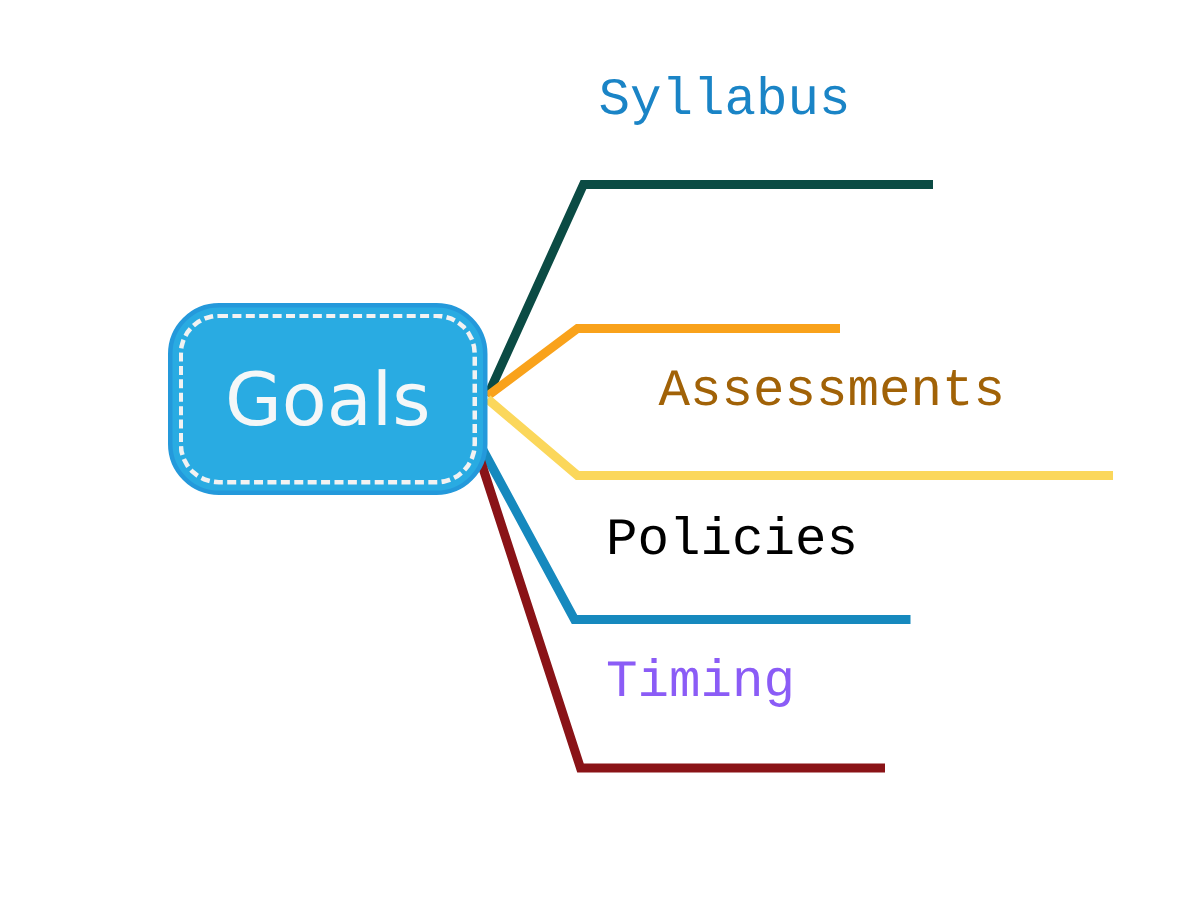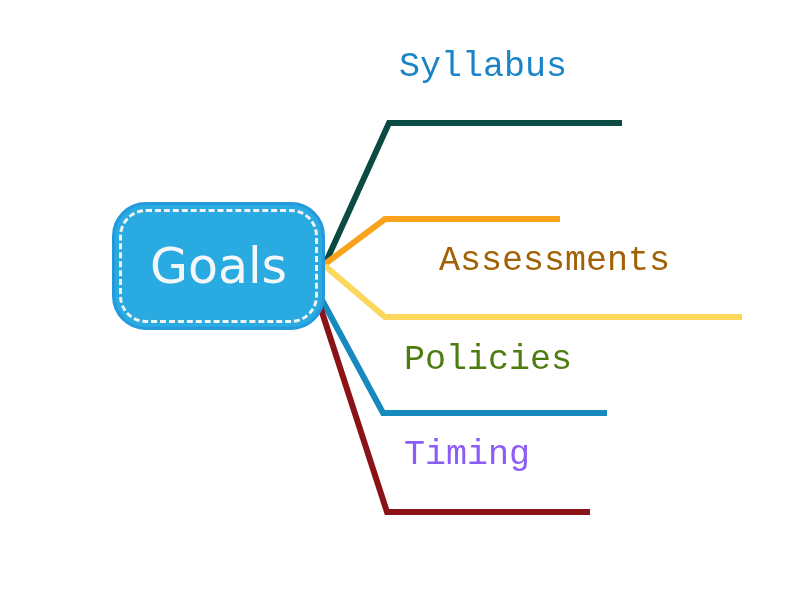--- a/index.html
+++ b/index.html
@@ -94,16 +94,16 @@
   </svg>
 
   <div class="node-root" id="root-node" style="left: 112px; top: 202px; width: 213px; height: 128px;">
     <div class="node-shell" style="background: rgb(41, 171, 226); border-color: rgb(36, 153, 219);"></div>
     <div class="node-dash" style="border-color: rgb(242, 242, 242);"></div>
     <span class="node-label" style="color: rgb(244, 247, 248);">Goals</span>
   </div>
 
   <span class="branch-label" id="label-0" style="left: 399px; top: 50px; color: rgb(26, 132, 198);">Syllabus</span>
   <span class="branch-label" id="label-2" style="left: 399px; top: 244px; color: #a16207; margin-left: 40px;">Assessments</span>
-  <span class="branch-label" id="label-3" style="left: 404px; top: 343px; color: #4d7c0f;">Policies</span>
+  <span class="branch-label" id="label-3" style="left: 404px; top: 343px; color: #000000;">Policies</span>
   <span class="branch-label" id="label-4" style="left: 404px; top: 438px; color: #8b5cf6;">Timing</span>
 
 </div>
 
 </body></html>

